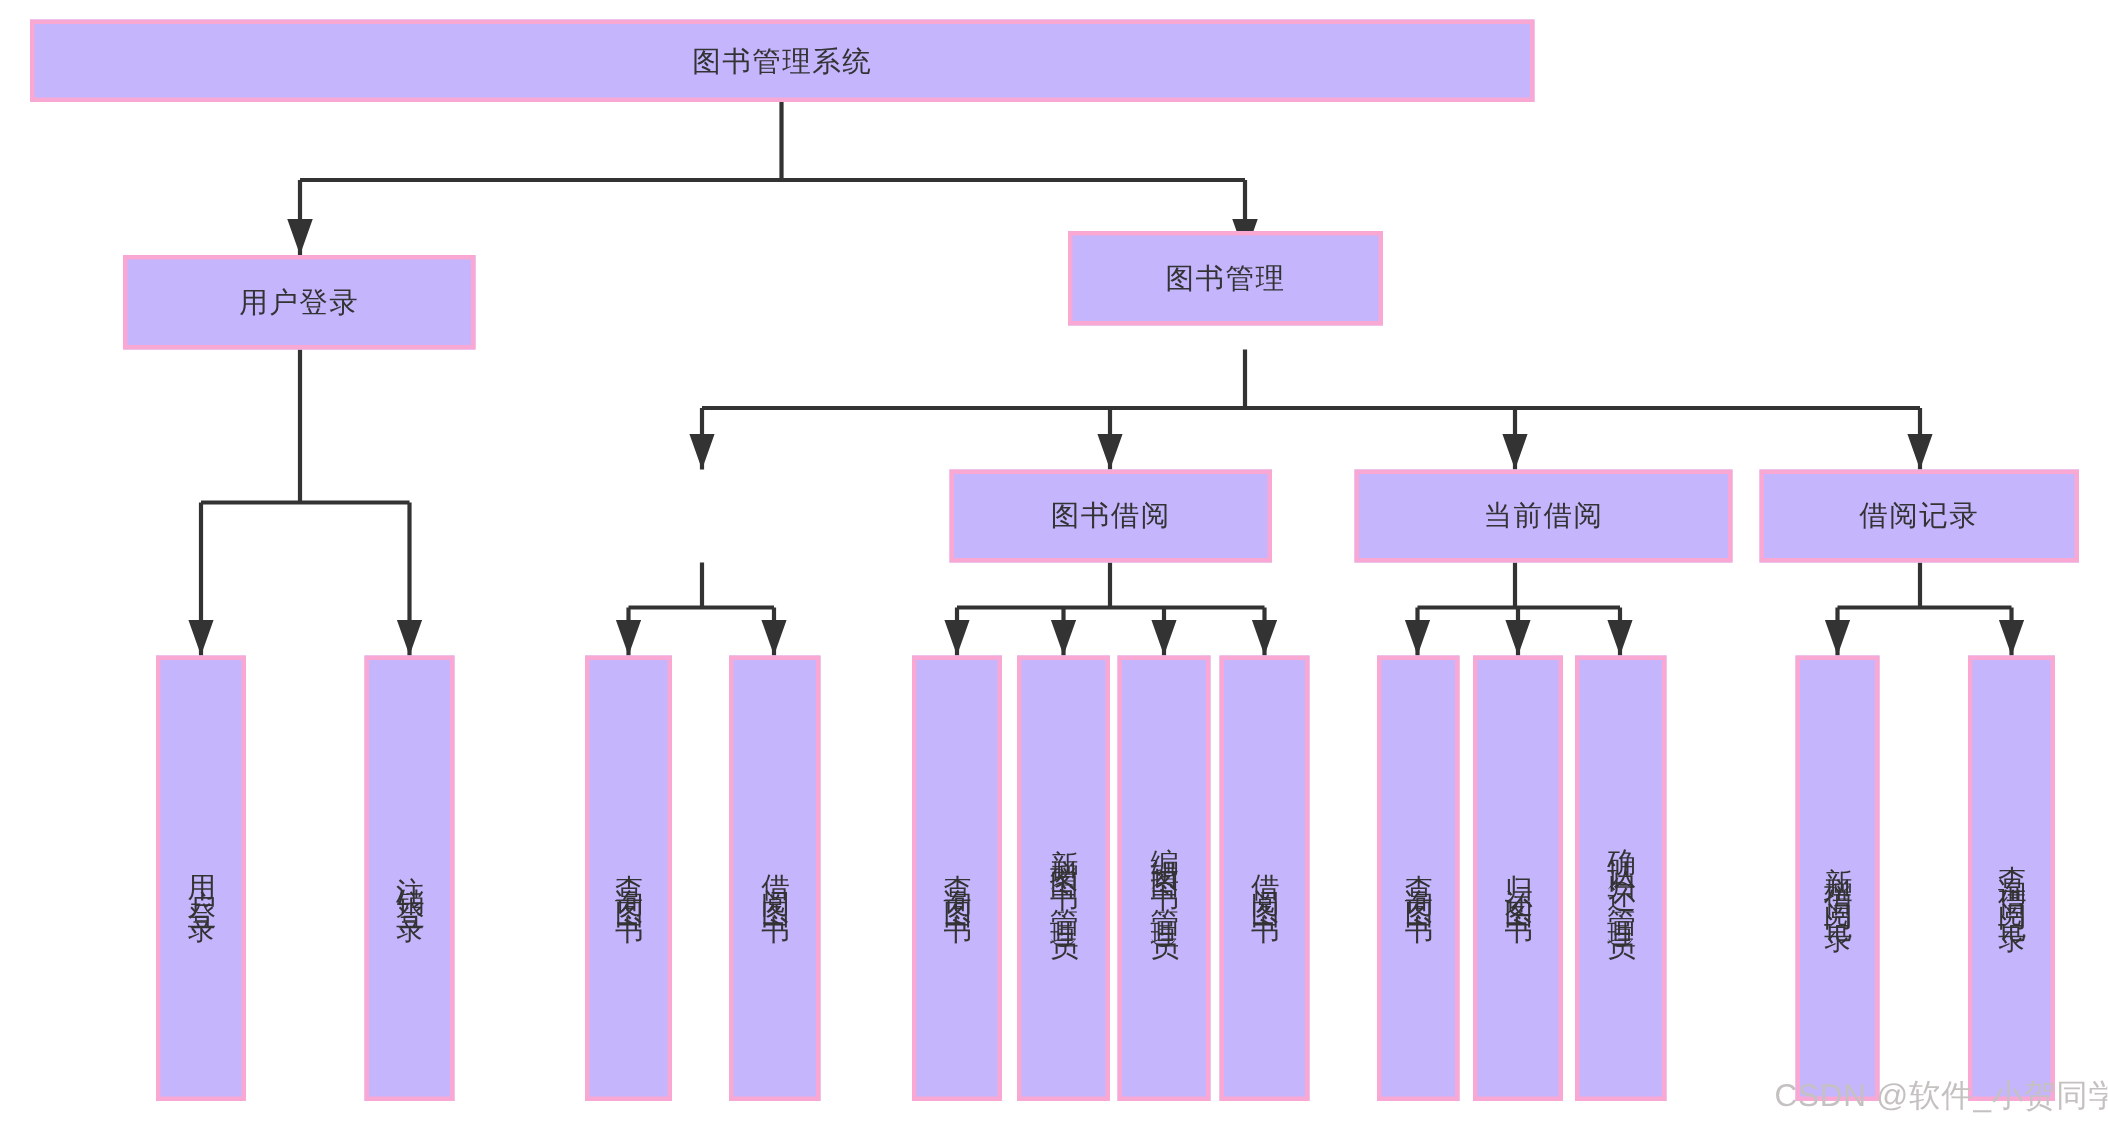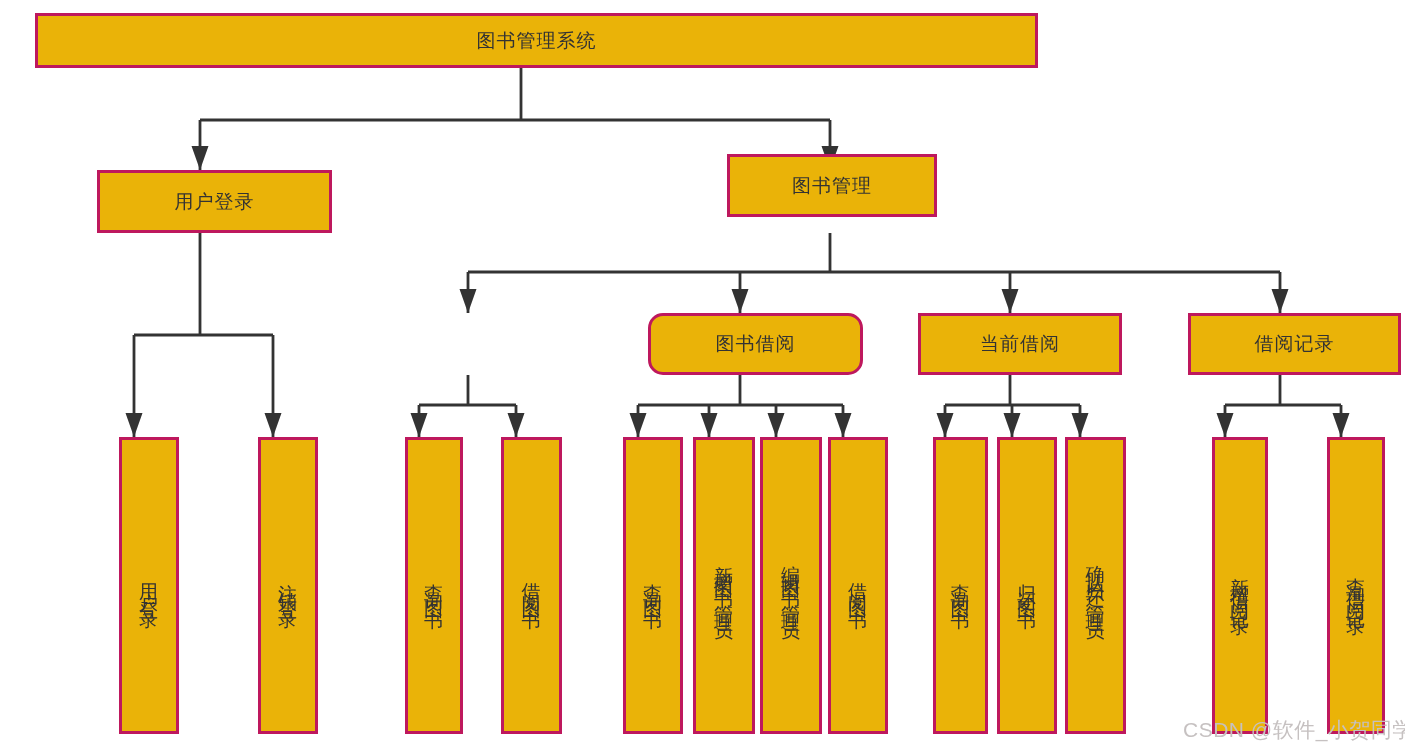--- a/index.html
+++ b/index.html
@@ -19,28 +19,27 @@
     position: absolute;
     left: 0;
     top: 0;
     width: 1405px;
     height: 747px;
     z-index: 1;
   }
   .node {
     position: absolute;
     box-sizing: border-box;
-    background: #eab308;
-    border: 3px solid #be185d;
+    background: #c4b5fd;
+    border: 3px solid #f9a8d4;
     display: flex;
     align-items: center;
     justify-content: center;
     z-index: 2;
     color: #333333;
-    margin-left: 15px;
   }
   .h-label {
     font-size: 19px;
     letter-spacing: 1px;
     white-space: nowrap;
     color: #333333;
   }
   .v-label {
     writing-mode: vertical-rl;
     text-orientation: mixed;
@@ -116,24 +115,24 @@
     <span class="h-label">图书管理系统</span>
   </div>
 
   <div class="node" style="left:82px; top:170px; width:235px; height:63px;">
     <span class="h-label">用户登录</span>
   </div>
   <div class="node" style="left:712px; top:154px; width:210px; height:63px;">
     <span class="h-label">图书管理</span>
   </div>
 
-  <div class="node" style="left:633px; top:313px; width:215px; height:62px;border-radius:15px;">
+  <div class="node" style="left:633px; top:313px; width:215px; height:62px;">
     <span class="h-label">图书借阅</span>
   </div>
-  <div class="node" style="left:903px; top:313px; width:204px; height:62px;">
+  <div class="node" style="left:903px; top:313px; width:252px; height:62px;">
     <span class="h-label">当前借阅</span>
   </div>
   <div class="node" style="left:1173px; top:313px; width:213px; height:62px;">
     <span class="h-label">借阅记录</span>
   </div>
 
   <div class="node" style="left:104px; top:437px; width:60px; height:297px;">
     <span class="v-label">用户登录</span>
   </div>
   <div class="node" style="left:243px; top:437px; width:60px; height:297px;">

